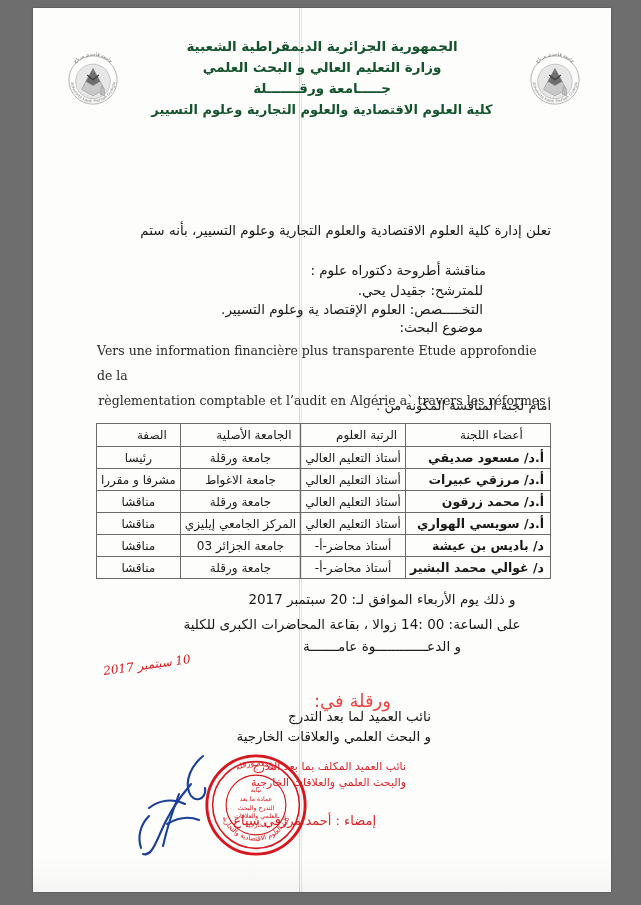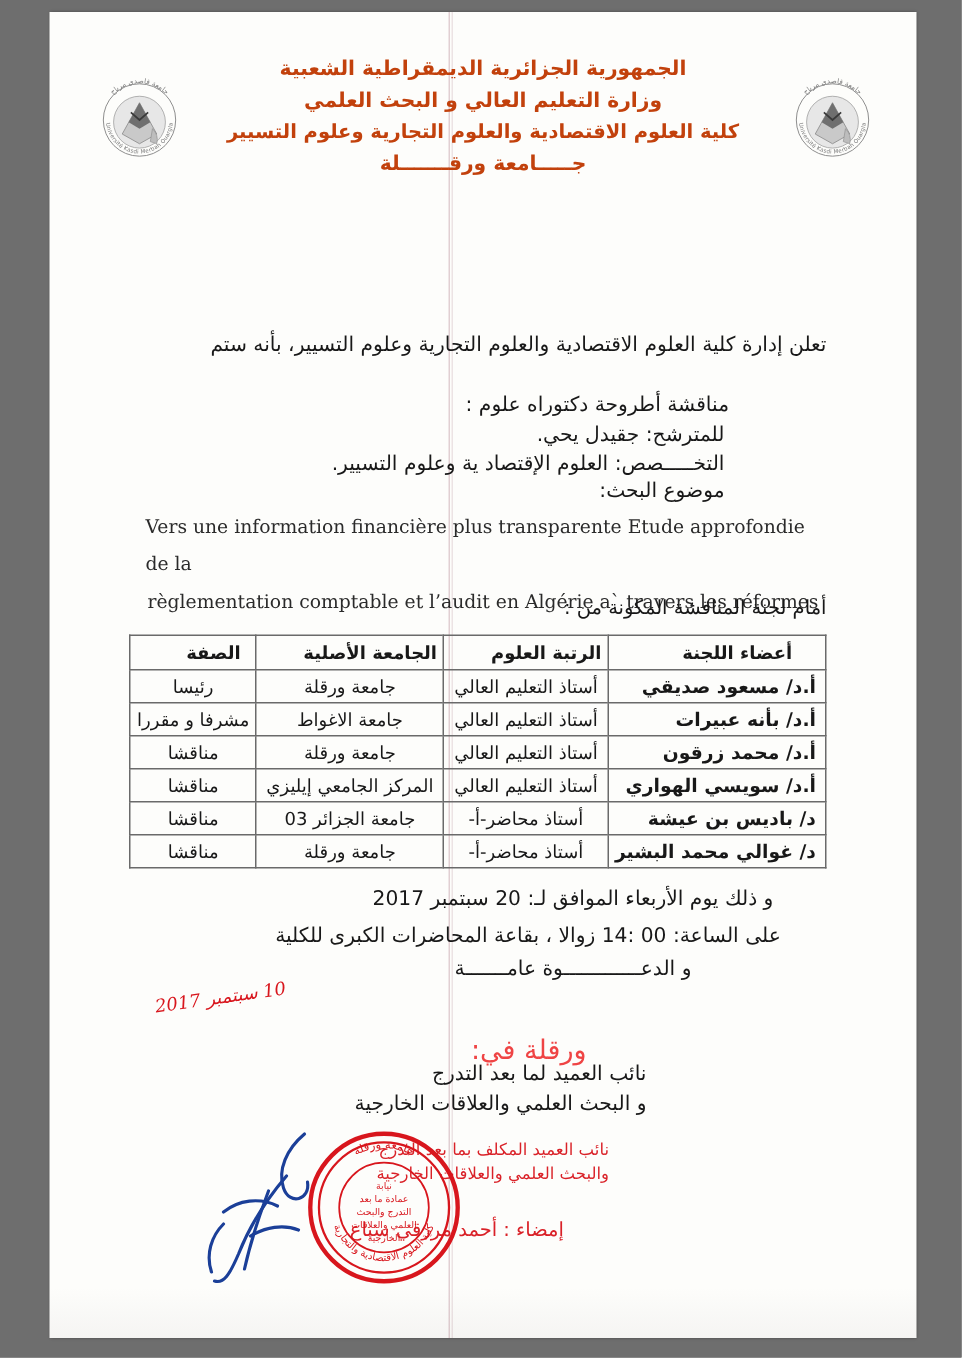--- a/index.html
+++ b/index.html
@@ -53,21 +53,21 @@
   .seal.right { right: 20px; }
   .seal.left  { left: 24px; }
   .seal svg { display: block; width: 100%; height: 100%; }
 
   #header-lines {
     position: absolute;
     left: 110px;
     right: 110px;
     top: 0;
     text-align: center;
-    color: #c2410c;
+    color: #14532d;
   }
   #header-lines div {
     font-family: "DejaVu Sans", sans-serif;
     font-size: 13.5px;
     line-height: 21px;
     white-space: nowrap;
     font-weight: 600;
   }
   #hl-faculty { font-size: 13px !important; }
 
@@ -145,21 +145,21 @@
     border: 1px solid #6a6a6a;
     height: 22px;
     font-family: "DejaVu Sans", sans-serif;
     font-size: 12px;
     color: #181818;
     text-align: center;
     padding: 1px 4px;
     white-space: nowrap;
     font-weight: normal;
   }
-  #jury-table th { font-weight: 700; height: 23px; padding-left: 31px; }
+  #jury-table th { font-weight: 400; height: 23px; padding-left: 31px; }
   #jury-table td.c-name {
     text-align: right;
     font-weight: 700;
     font-size: 12.5px;
     padding-right: 6px;
   }
   .col-name  { width: 36%; }
   .col-rank  { width: 24%; }
   .col-univ  { width: 24%; }
   .col-role  { width: 16%; }
@@ -289,22 +289,22 @@
           </text>
           <text font-size="5.2" fill="#7b7b7b" font-family="DejaVu Sans, sans-serif" letter-spacing="0.2">
             <textPath href="#arcBotL" startOffset="50%" text-anchor="middle">Université Kasdi Merbah Ouargla</textPath>
           </text>
         </svg>
       </div>
 
       <div id="header-lines">
         <div>الجمهورية الجزائرية الديمقراطية الشعبية</div>
         <div>وزارة التعليم العالي و البحث العلمي</div>
+        <div>جـــــامعة ورقـــــــلة</div>
         <div id="hl-faculty">كلية العلوم الاقتصادية والعلوم التجارية وعلوم التسيير</div>
-        <div>جـــــامعة ورقـــــــلة</div>
       </div>
     </div>
 
 
     <div class="body-line" id="ln-announce">تعلن إدارة كلية العلوم الاقتصادية والعلوم التجارية وعلوم التسيير، بأنه ستم</div>
     <div class="body-line" id="ln-thesis">مناقشة أطروحة دكتوراه علوم :</div>
     <div class="body-line" id="ln-cand">للمترشح: جقيدل يحي.</div>
     <div class="body-line" id="ln-spec">التخـــــصص: العلوم الإقتصاد ية وعلوم التسيير.</div>
     <div class="body-line" id="ln-subject">موضوع البحث:</div>
 
@@ -325,21 +325,21 @@
         </tr>
       </thead>
       <tbody>
         <tr>
           <td class="c-name">أ.د/ مسعود صديقي</td>
           <td>أستاذ التعليم العالي</td>
           <td>جامعة ورقلة</td>
           <td>رئيسا</td>
         </tr>
         <tr>
-          <td class="c-name">أ.د/ بأنه عبيرات</td>
+          <td class="c-name">أ.د/ مرزقي عبيرات</td>
           <td>أستاذ التعليم العالي</td>
           <td>جامعة الاغواط</td>
           <td>مشرفا و مقررا</td>
         </tr>
         <tr>
           <td class="c-name">أ.د/ محمد زرقون</td>
           <td>أستاذ التعليم العالي</td>
           <td>جامعة ورقلة</td>
           <td>مناقشا</td>
         </tr>

